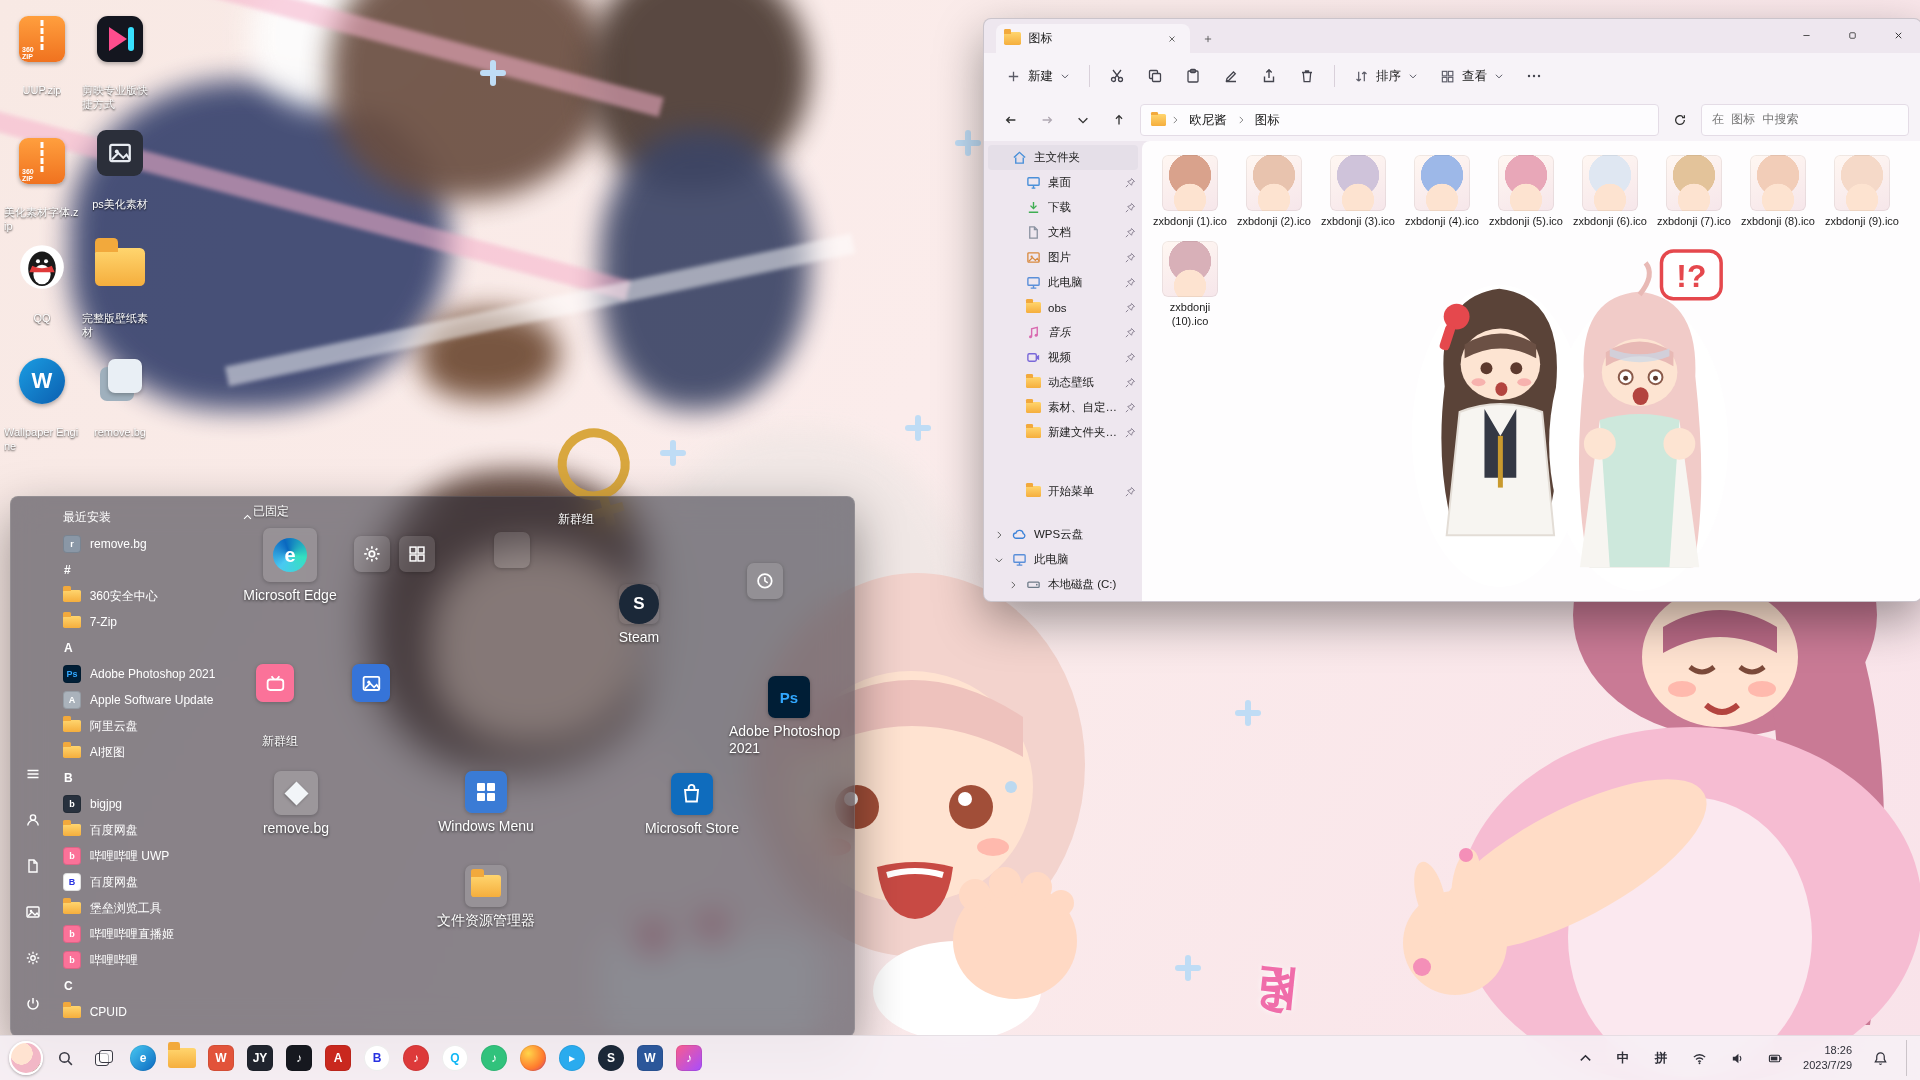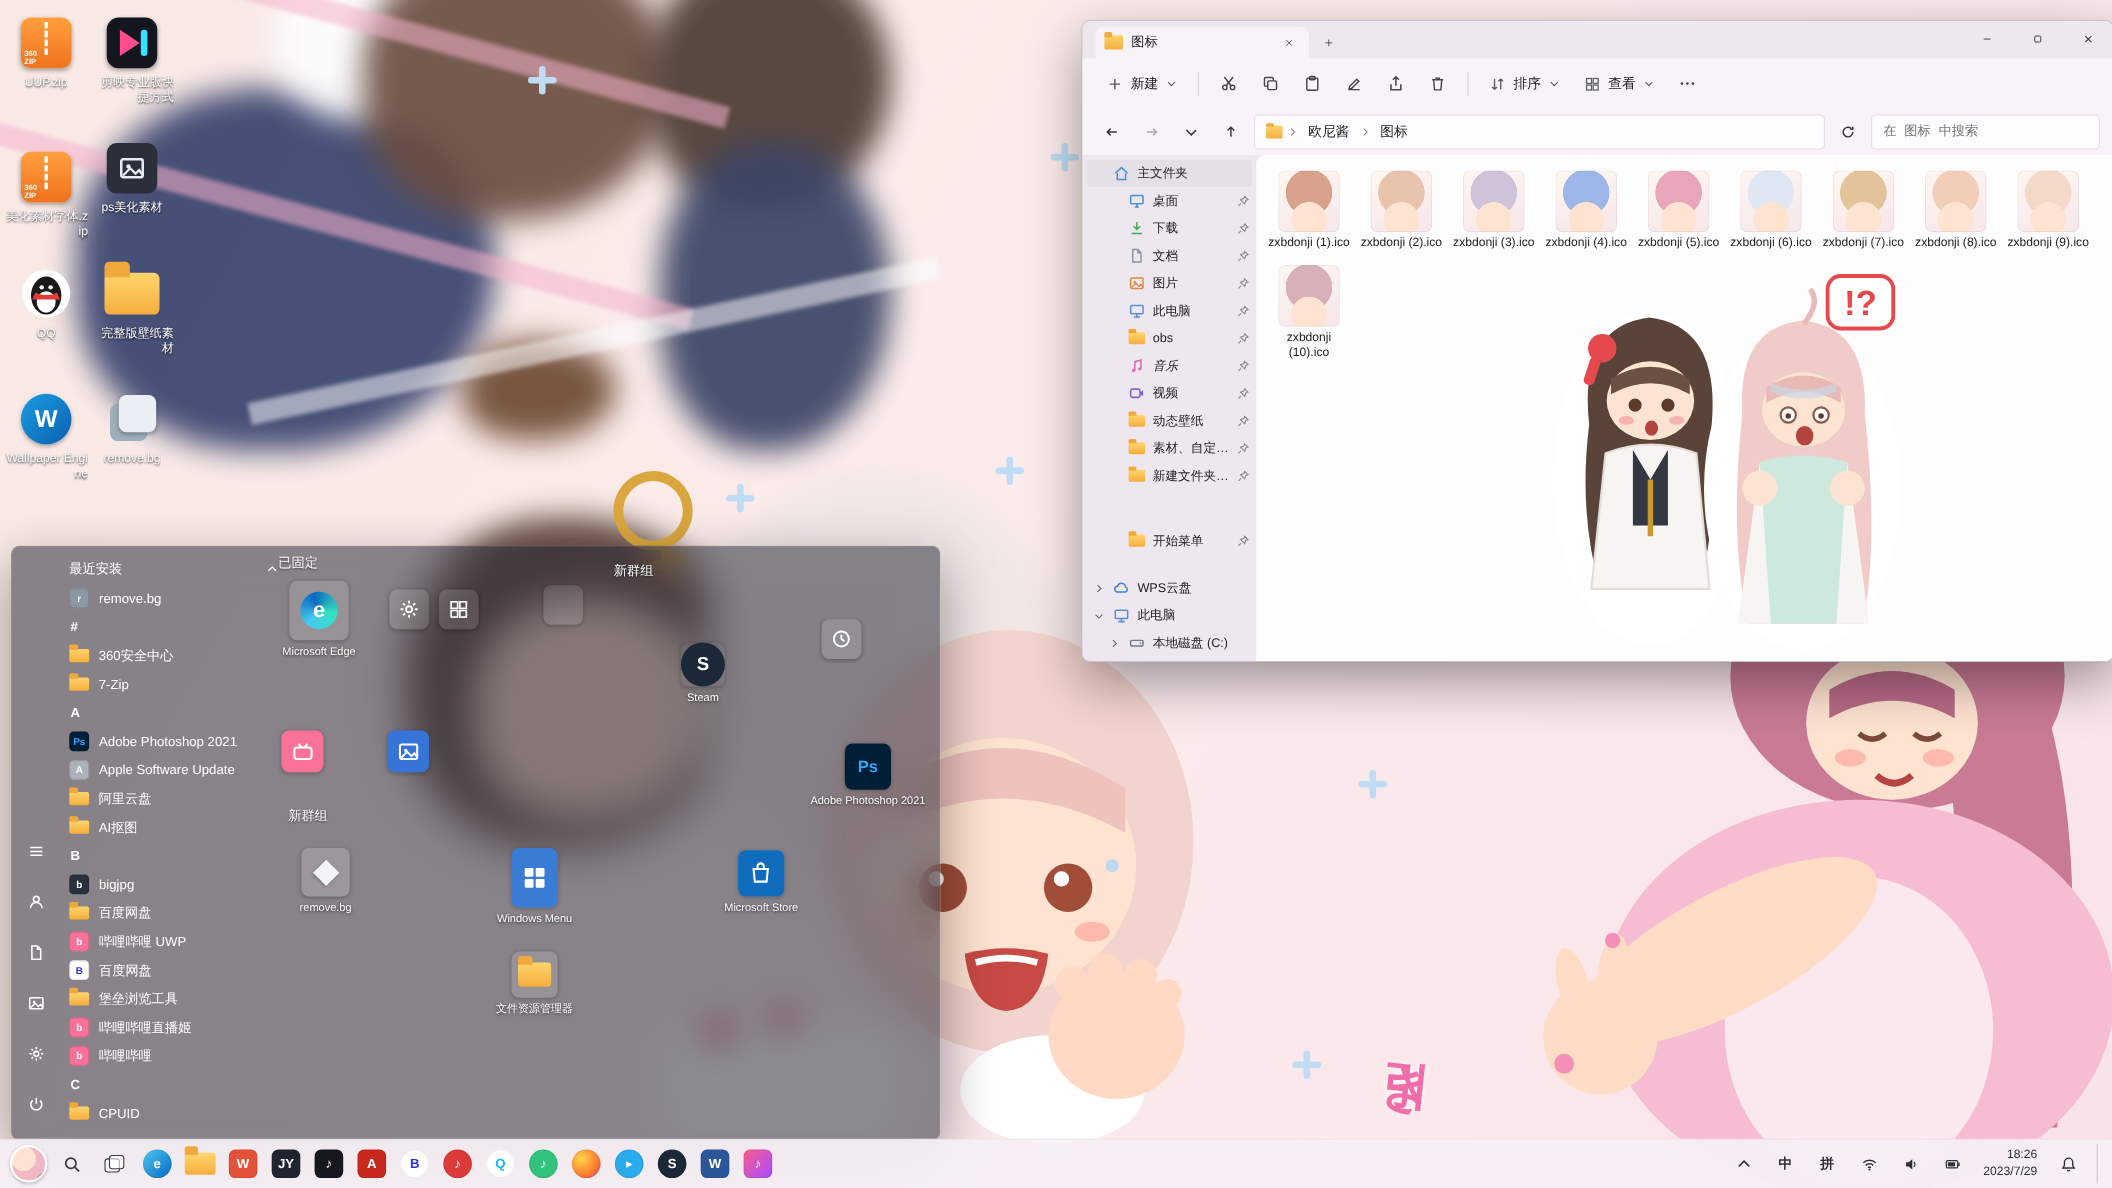--- a/index.html
+++ b/index.html
@@ -39,21 +39,21 @@
   #wp-face{position:absolute;left:745px;top:555px;width:350px;height:490px}
   #wp-nurse{position:absolute;left:1270px;top:465px;width:650px;height:615px}
   #wp-caption{position:absolute;left:1252px;top:930px;writing-mode:vertical-rl;
               font-size:46px;font-weight:bold;color:#f06daa;text-shadow:0 0 6px rgba(255,255,255,.8);
               transform:rotate(6deg);letter-spacing:6px}
 
   
   #desktop-icons{position:absolute;left:0;top:0;width:200px;height:500px;z-index:5}
   .dicon{position:absolute;width:76px;height:108px;display:flex;flex-direction:column;align-items:center;border-radius:4px}
   .dicon-art{width:50px;height:50px;display:flex;align-items:center;justify-content:center}
-  .dicon-label{margin-top:5px;font-size:11px;line-height:1.25;color:#fff;text-align:right;
+  .dicon-label{margin-top:20px;font-size:11px;line-height:1.25;color:#fff;text-align:left;
                text-shadow:0 1px 2px rgba(0,0,0,.85);max-height:30px;overflow:hidden;word-break:break-all}
   .zipbox{position:relative;width:46px;height:46px;border-radius:9px;background:linear-gradient(180deg,#ff9f3e,#f0721f);box-shadow:0 2px 4px rgba(0,0,0,.3)}
   .zipline{position:absolute;left:50%;top:4px;bottom:12px;width:0;border-left:3px dashed #fff;transform:translateX(-50%)}
   .ziptag{position:absolute;left:3px;bottom:2px;font-size:7px;font-weight:bold;color:#fff;line-height:1}
   .jybox{position:relative;width:46px;height:46px;border-radius:11px;background:#14161f;box-shadow:0 2px 4px rgba(0,0,0,.3)}
   .jybox::before{content:"";position:absolute;left:12px;top:11px;border-left:18px solid #ff4d8d;border-top:12px solid transparent;border-bottom:12px solid transparent}
   .jybox::after{content:"";position:absolute;right:9px;top:11px;width:6px;height:24px;background:#38e1ff;border-radius:3px}
   .mediabox{width:46px;height:46px;border-radius:9px;background:#2b2f3a;display:flex;align-items:center;justify-content:center;color:#e8ecf2}
   .mediabox svg{width:26px;height:26px}
   .webox{width:46px;height:46px;border-radius:50%;background:linear-gradient(135deg,#1b9de2,#0b5fb0);
@@ -84,21 +84,21 @@
   .sm-app{display:flex;align-items:center;gap:9px;height:26px;padding:0 8px;color:#fff;font-size:12px;border-radius:4px;
           white-space:nowrap;overflow:hidden}
   .achip{flex:0 0 auto;width:18px;height:18px;border-radius:4px;display:flex;align-items:center;justify-content:center;
          font-size:9px;font-weight:bold;box-shadow:inset 0 0 0 1px rgba(0,0,0,.12)}
   #start-tiles{position:absolute;left:240px;top:0;right:10px;bottom:0}
   .tile-group-label{position:absolute;color:#fff;font-size:12px;text-shadow:0 1px 2px rgba(0,0,0,.6)}
   .tile{position:absolute;border-radius:7px;box-shadow:0 1px 4px rgba(0,0,0,.25)}
   .tfill{position:absolute;inset:0;border-radius:7px;display:flex;align-items:center;justify-content:center;overflow:hidden}
   .tfill svg{width:55%;height:55%}
   .tile-label{position:absolute;top:calc(100% + 5px);left:50%;transform:translateX(-50%);
-              font-size:10px;color:#fff;text-align:center;line-height:1.2;width:max-content;max-width:120px;
+              font-size:14px;color:#fff;line-height:1.2;width:max-content;max-width:120px;
               text-shadow:0 1px 3px rgba(0,0,0,.75)}
   .edge-orb{width:34px;height:34px;border-radius:50%;background:conic-gradient(from 220deg,#49c9f2,#0a68c0,#35e0c0,#49c9f2);
             display:flex;align-items:center;justify-content:center;color:#fff;font-weight:bold;font-size:20px}
   .quad{display:grid;grid-template-columns:1fr 1fr;gap:3px;padding:8px;background:rgba(255,255,255,.12)}
   .quad i{border-radius:1px}
   .diamond{width:17px;height:17px;background:#f2f5f8;transform:rotate(45deg);box-shadow:0 1px 3px rgba(0,0,0,.3)}
   .winlogo{display:grid;grid-template-columns:1fr 1fr;gap:2px;width:18px;height:18px}
   .winlogo i{background:#fff;border-radius:1px}
 
   
@@ -522,21 +522,21 @@
       <div class="tile" style="left: 517px; top: 179px; height: 42px; width: 42px;">
         <div class="tfill" style="background:#001e36;color:#31a8ff;font-weight:bold;font-size:15px">Ps</div>
         <div class="tile-label">Adobe Photoshop 2021</div>
       </div>
       <div class="tile" style="left: 23px; top: 274px; height: 44px; width: 44px;">
         <div class="tfill" style="background:rgba(255,255,255,.16)">
           <div class="diamond"></div>
         </div>
         <div class="tile-label">remove.bg</div>
       </div>
-      <div class="tile" style="left: 214px; top: 274px; height: 54px; width: 42px;">
+      <div class="tile" style="left: 214px; top: 274px; height: 42px; width: 42px;">
         <div class="tfill" style="background:#3a7bd5">
           <div class="winlogo">
             <i></i>
             <i></i>
             <i></i>
             <i></i>
           </div>
         </div>
         <div class="tile-label">Windows Menu</div>
       </div>

